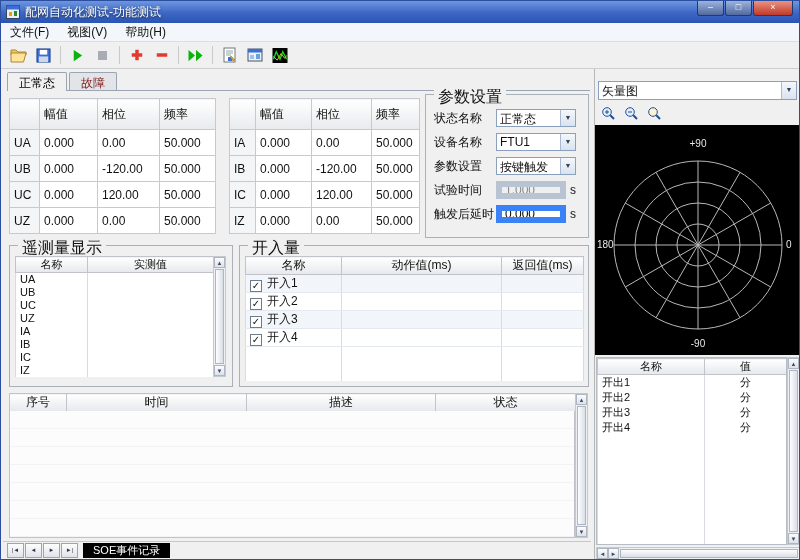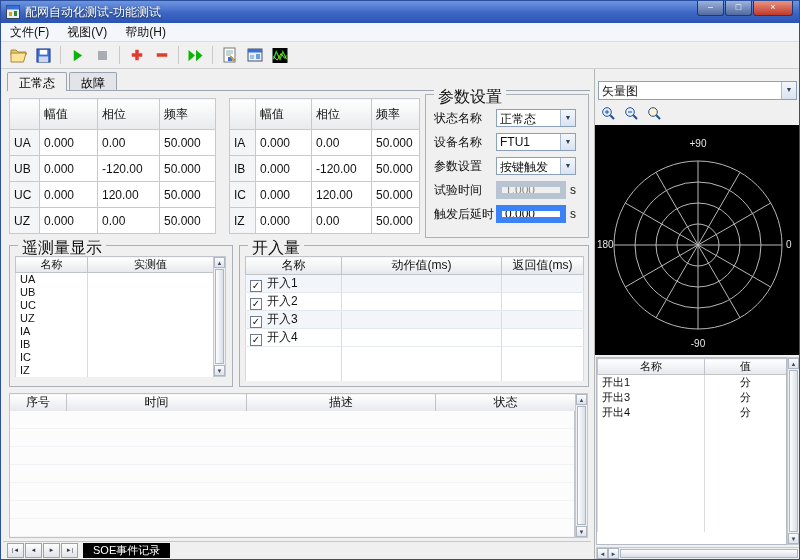--- a/index.html
+++ b/index.html
@@ -27,21 +27,21 @@
   
   .toolbar { position:absolute; top:41px; left:0; right:0; height:27px; background:#f0f0f0;
     border-bottom:1px solid #cfcfcf; display:flex; align-items:center; padding-left:5px; }
   .tbtn { width:25px; height:23px; display:flex; align-items:center; justify-content:center; }
   .tsep { width:1px; height:18px; background:#c9c9c9; margin:0 4px; }
 
   
   .tabstrip { position:absolute; top:71px; left:6px; width:583px; height:19px;
     border-bottom:1px solid #9aa4b2; display:flex; align-items:flex-end; }
   .tab { height:18px; padding:2px 11px; border:1px solid #9aa4b2; border-bottom:none;
-    border-radius:2px 2px 0 0; background:#e2e4e8; color:#000000; margin-right:2px; font-size:12px; }
+    border-radius:2px 2px 0 0; background:#e2e4e8; color:#7f1d1d; margin-right:2px; font-size:12px; }
   .tab.active { background:#f0f0f0; color:#000; height:19px; margin-bottom:-1px; }
 
   
   .grid { position:absolute; table-layout:fixed; border-collapse:collapse; background:#fff; }
   .grid th { height:31px; background:linear-gradient(#ffffff,#e8eaed); font-weight:normal;
     border:1px solid #c6c9ce; text-align:left; padding-left:4px; font-size:12px; }
   .grid td { height:26px; border:1px solid #c6c9ce; padding-left:4px; font-size:12px; }
   .grid td.rowhdr { background:#f4f5f7; }
 
   
@@ -536,20 +536,24 @@
         <tbody>
             <tr>
           <th>名称</th>
           <th>值</th>
         </tr>
         <tr>
               <td>开出1</td>
               <td class="oval">分</td>
             </tr>
         <tr>
+              <td>开出2</td>
+              <td class="oval">分</td>
+            </tr>
+        <tr>
               <td>开出3</td>
               <td class="oval">分</td>
             </tr>
         <tr>
               <td>开出4</td>
               <td class="oval">分</td>
             </tr>
         <tr>
               <td class="filler"></td>
               <td class="filler"></td>

